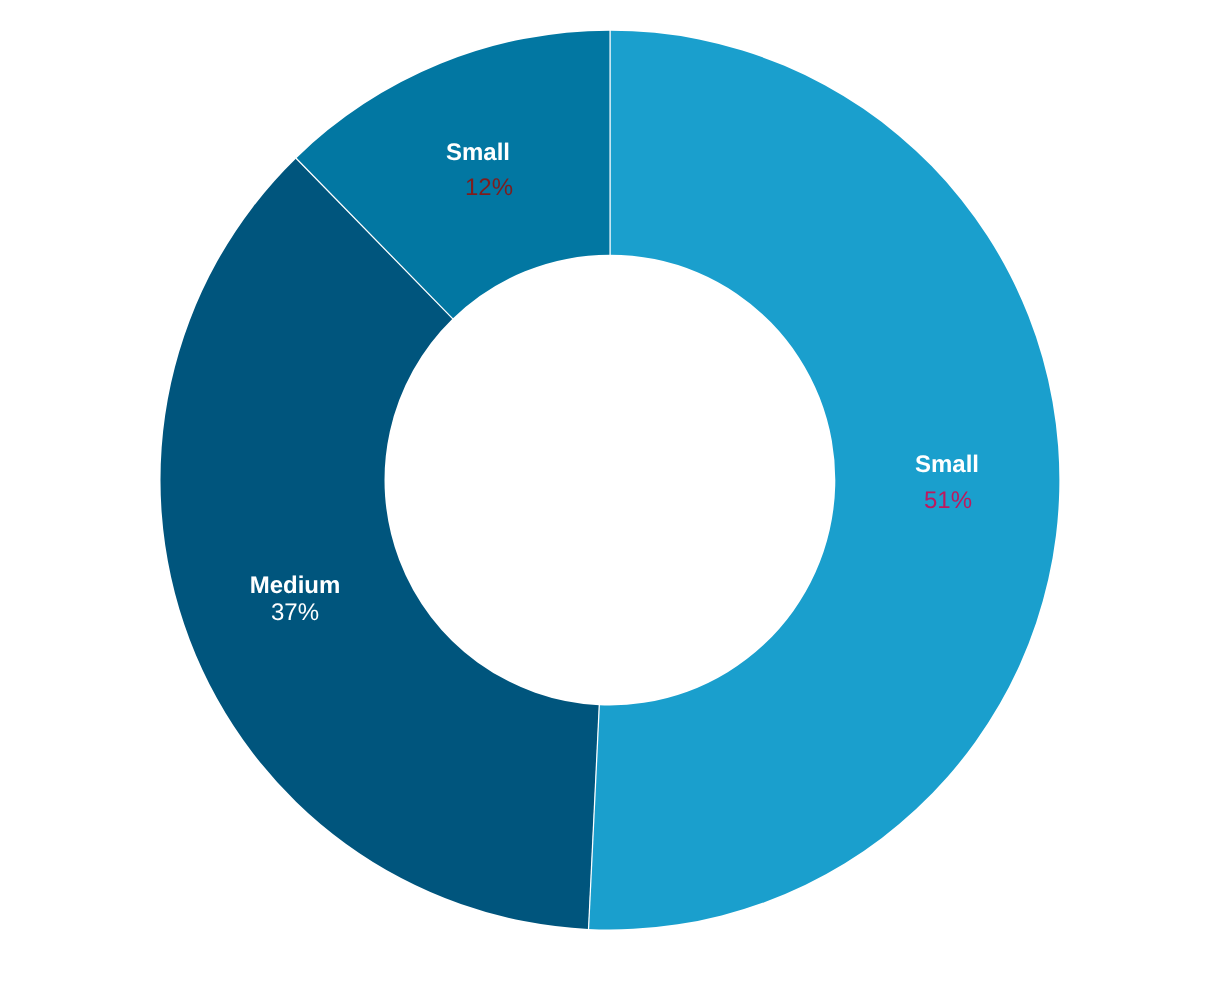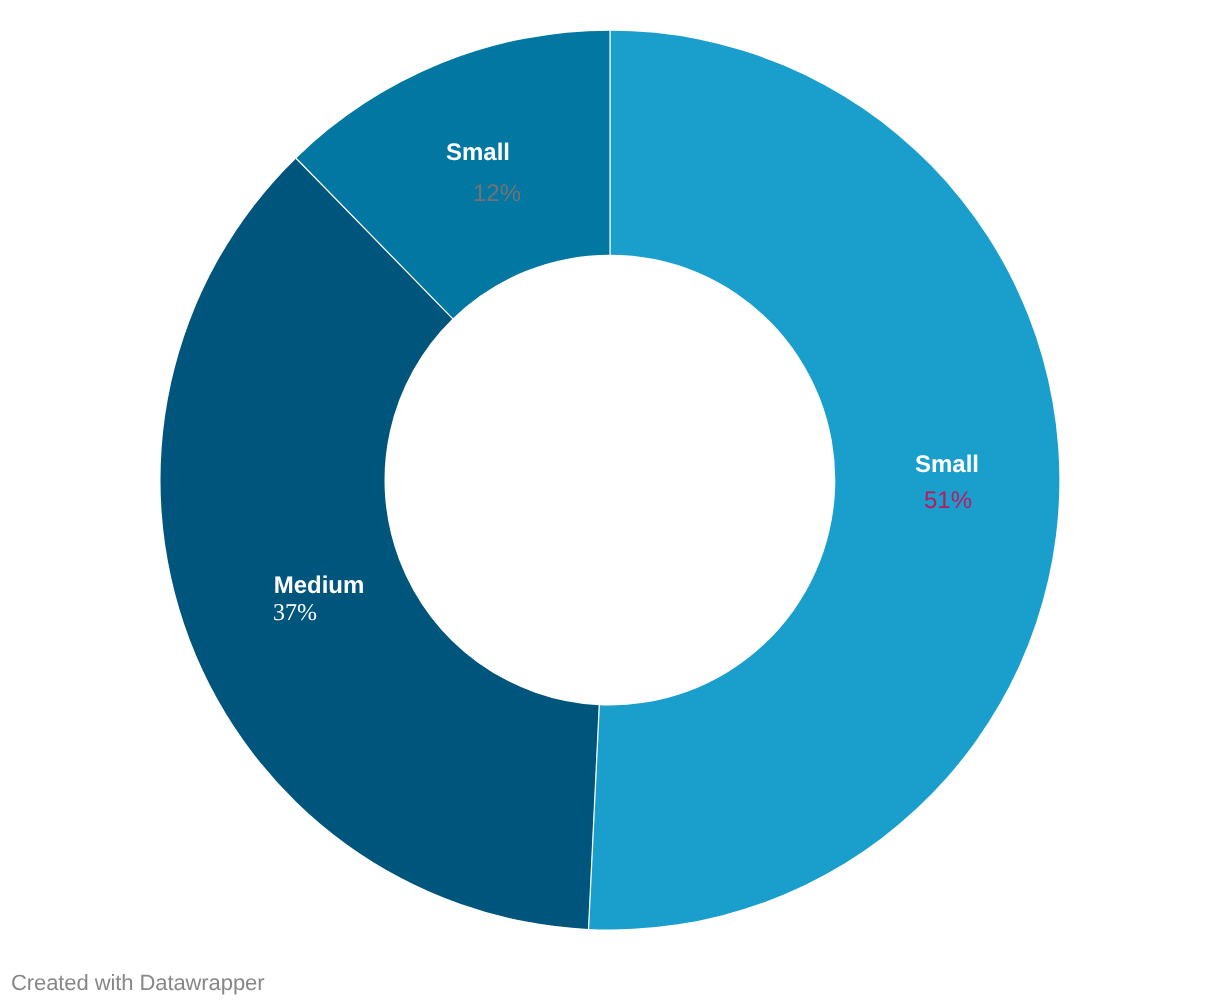--- a/index.html
+++ b/index.html
@@ -74,23 +74,22 @@
       <line stroke="#ffffff" stroke-width="1.25" shape-rendering="geometricPrecision" x1="599.323" y1="704.591" x2="588.516" y2="929.552"></line>
       <line stroke="#ffffff" stroke-width="1.25" shape-rendering="geometricPrecision" x1="453.112" y1="319.157" x2="295.820" y2="157.963"></line>
     </g>
   </svg>
 
   <div id="slice-labels">
 
     <div class="slice-label-line is-name" style="left: 947px; top: 453px; color: rgb(255, 255, 255);">Small</div>
     <div class="slice-label-line is-value" style="left: 948px; top: 489.2px; color: #be185d;">51%</div>
 
-    <div class="slice-label-line is-name" style="left: 294.5px; top: 573.7px; color: rgb(255, 255, 255); margin-left: 24px;">Medium</div>
-    <div class="slice-label-line is-value" style="left: 294.5px; top: 600.8px; color: rgb(255, 255, 255); font-family: Liberation Serif, serif;">37%</div>
+    <div class="slice-label-line is-name" style="left: 294.5px; top: 573.7px; color: rgb(255, 255, 255);">Medium</div>
+    <div class="slice-label-line is-value" style="left: 294.5px; top: 600.8px; color: rgb(255, 255, 255);">37%</div>
 
     <div class="slice-label-line is-name" style="left: 478px; top: 141.2px; color: rgb(255, 255, 255);">Small</div>
-    <div class="slice-label-line is-value" style="left: 489px; top: 182px; color: #737373; margin-left: 8px;">12%</div>
+    <div class="slice-label-line is-value" style="left: 489px; top: 176px; color: #7f1d1d;">12%</div>
 
   </div>
 
-  <div id="credit" style="color: rgb(135, 135, 135);">Created with Datawrapper</div>
 
 </div>
 
 </body></html>

